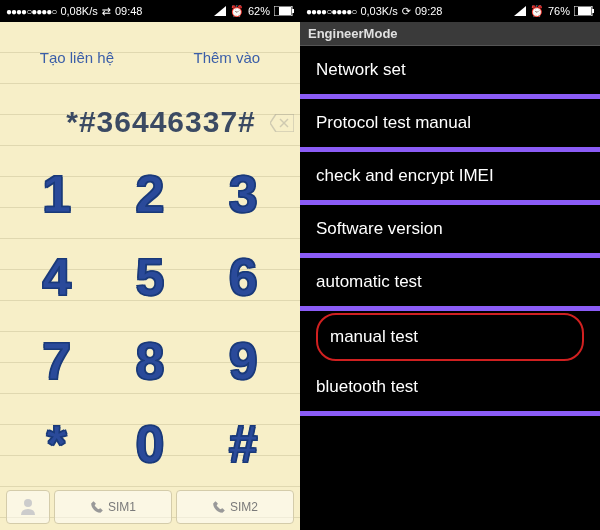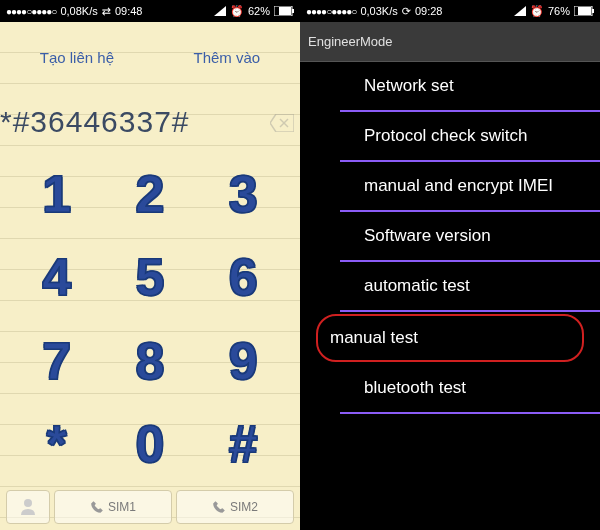--- a/index.html
+++ b/index.html
@@ -55,25 +55,27 @@
   }
   .dialer-top-btn {
     color: #3b5ea8;
     font-size: 15px;
     font-weight: 500;
   }
   .dial-display {
     height: 60px;
     display: flex;
     align-items: center;
+    justify-content: center;
     font-size: 30px;
     color: #3b4a63;
-    font-weight: 400;
+    font-weight: 700;
     letter-spacing: 1px;
     position: relative;
+    margin-left: 22px;
   }
   .dial-backspace {
     position: absolute;
     right: 6px;
     top: 50%;
     transform: translateY(-50%);
     opacity: 0.35;
   }
   .keypad {
     flex: 1;
@@ -118,31 +120,30 @@
   .eng {
     flex: 1;
     background: #000;
     display: flex;
     flex-direction: column;
   }
   .eng-header {
     background: #3a3a3a;
     color: #e0e0e0;
     font-size: 13px;
-    padding: 12px 8px;
-    font-weight: normal;
+    padding: 4px 8px;
+    font-weight: bold;
     border-bottom: 1px solid #555;
   }
   .eng-list { flex: 1; overflow: hidden; }
   .eng-item {
     color: #fff;
     font-size: 17px;
-    padding: 14px 24px;
-    border-bottom: 2px solid #8b5cf6;
-    margin-left: 40px;
+    padding: 14px 16px;
+    border-bottom: 5px solid #8b5cf6;
   }
   .eng-item.highlight {
     border: 2px solid #d02020;
     border-radius: 20px;
     margin: 2px 16px;
     padding: 12px 12px;
   }
 </style>
 </head>
 <body>
@@ -250,21 +251,21 @@
             <rect x="18" y="3" width="2" height="4" fill="#fff"></rect>
           </svg>
       </span>
     </div>
   </div>
 
   <div class="eng">
     <div class="eng-header">EngineerMode</div>
     <div class="eng-list" id="eng-list">
         <div class="eng-item">Network set</div>
-        <div class="eng-item">Protocol check switch</div>
-        <div class="eng-item">manual and encrypt IMEI</div>
+        <div class="eng-item">Protocol test manual</div>
+        <div class="eng-item">check and encrypt IMEI</div>
         <div class="eng-item">Software version</div>
         <div class="eng-item">automatic test</div>
         <div class="eng-item highlight">manual test</div>
         <div class="eng-item">bluetooth test</div>
       </div>
   </div>
 </div>
 
 </body></html>

